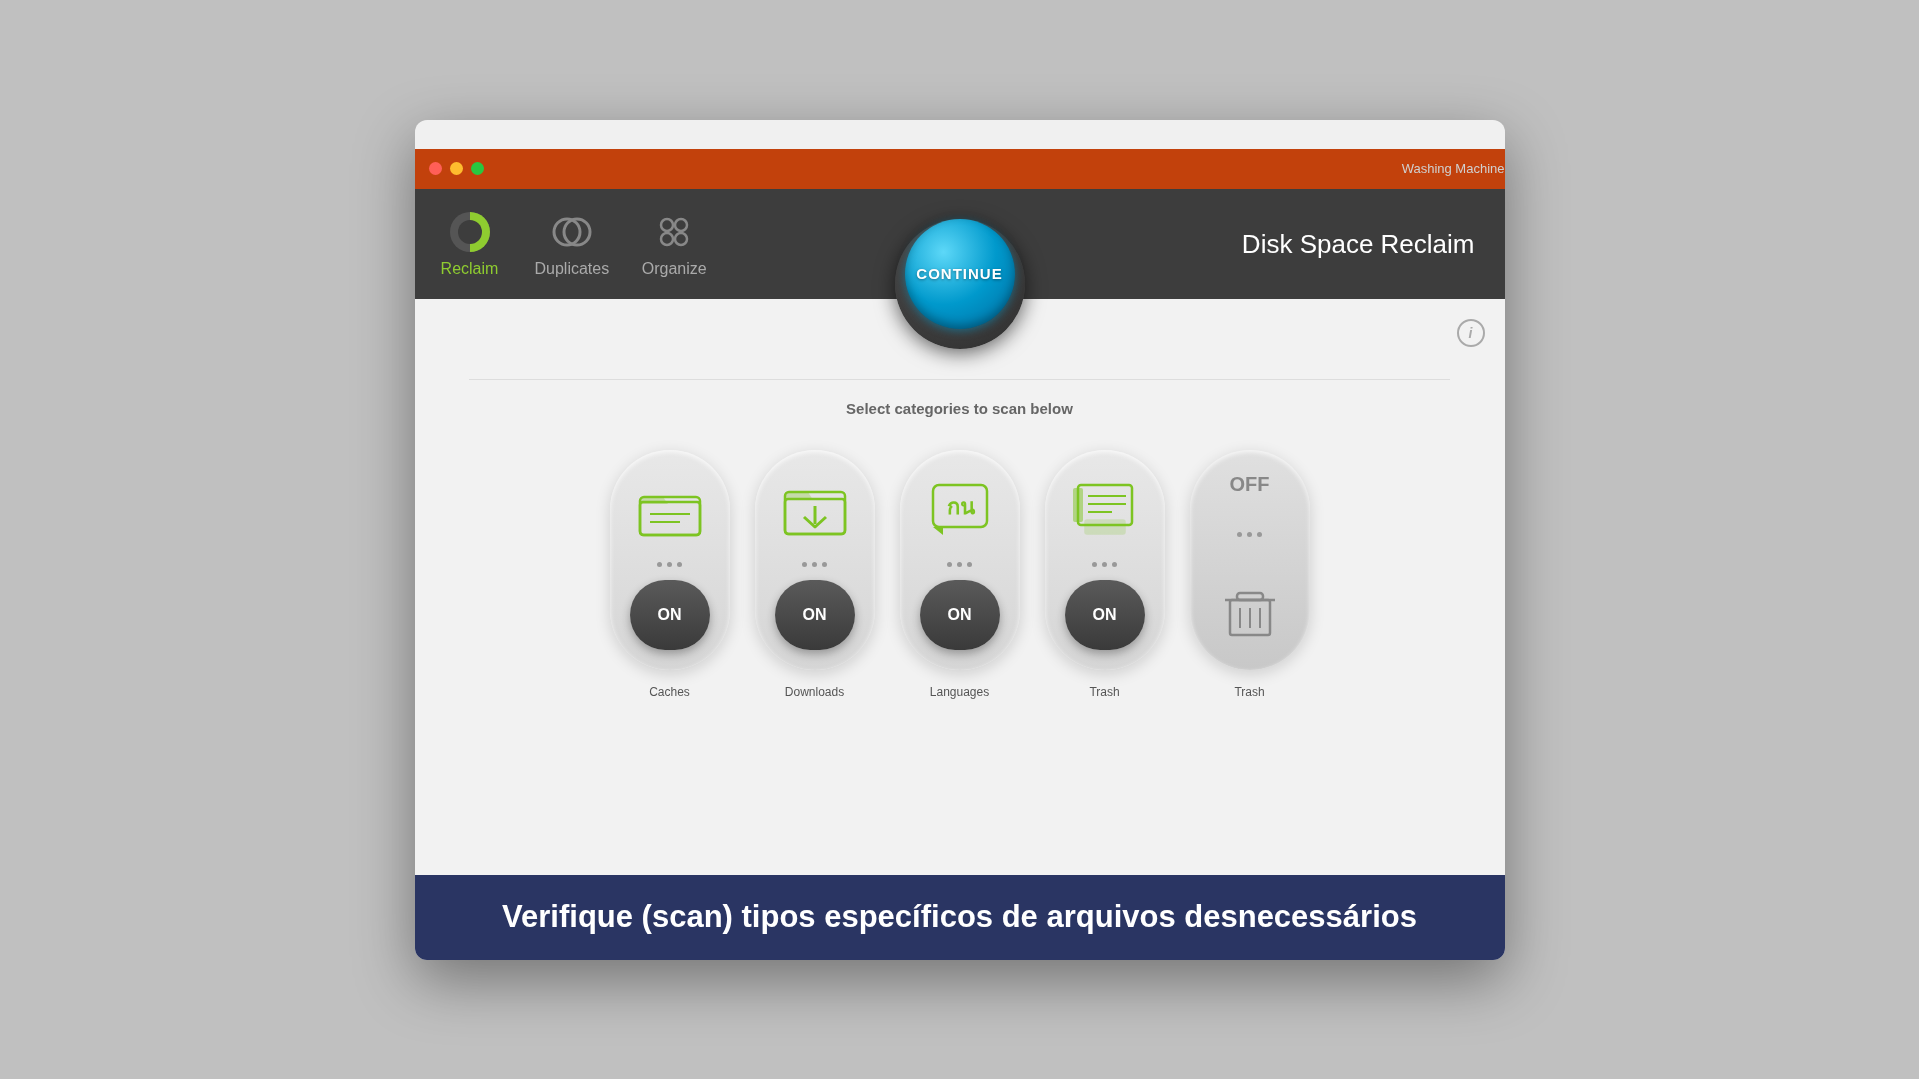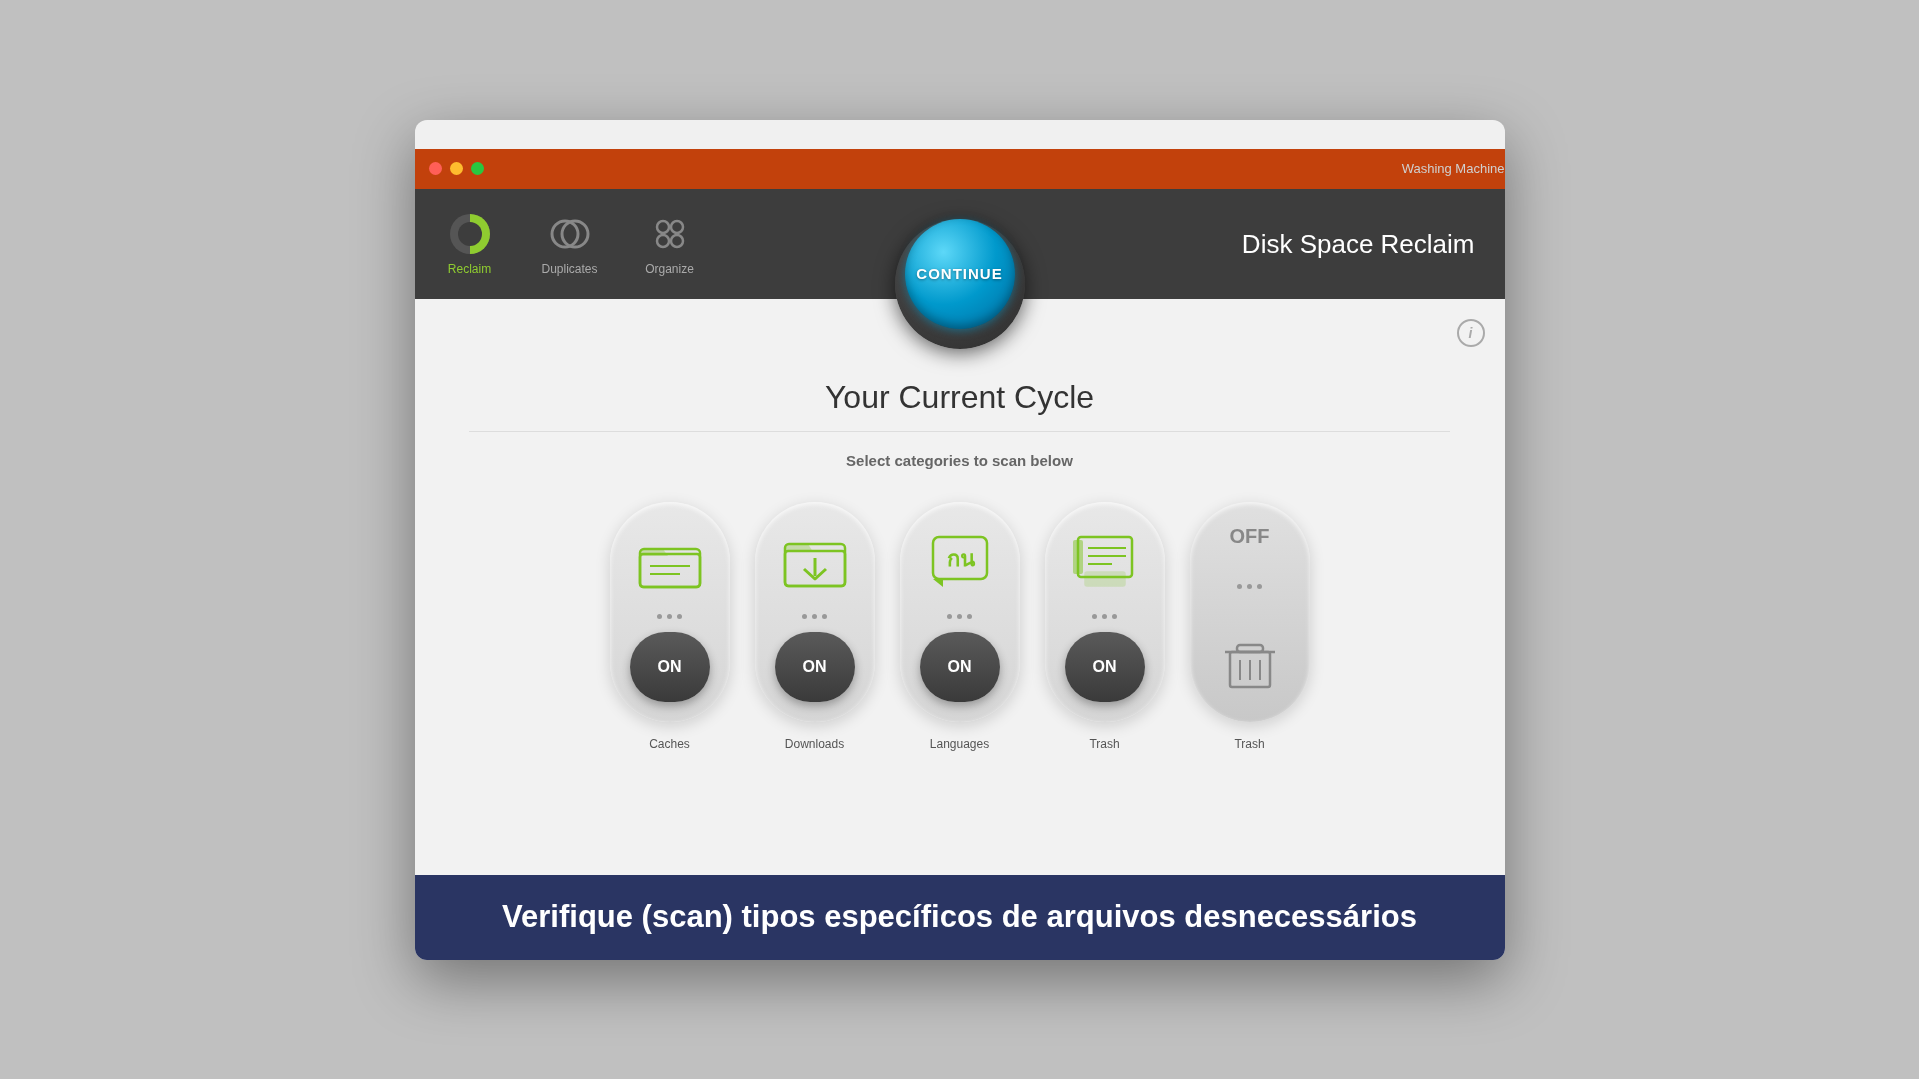--- a/index.html
+++ b/index.html
@@ -84,21 +84,21 @@
 
     .nav-icon {
       width: 44px;
       height: 44px;
       display: flex;
       align-items: center;
       justify-content: center;
     }
 
     .nav-label {
-      font-size: 12px;
+      font-size: 16px;
       color: #aaa;
     }
 
     .nav-item.active .nav-label {
       color: #8fcc30;
     }
 
     
     .continue-btn-wrap {
       position: absolute;
@@ -366,21 +366,20 @@
 
     <span class="toolbar-title">Disk Space Reclaim</span>
   </div>
 
   <div class="main-content">
 
     <div class="info-btn">
       <span>i</span>
     </div>
 
-    <h1 class="cycle-title">Your Current Cycle</h1>
 
     <div class="divider"></div>
 
     <p class="scan-subtitle">Select categories to scan below</p>
 
     <div class="categories">
 
       <div class="category">
         <div class="toggle-pill">
           <div class="icon-area">

